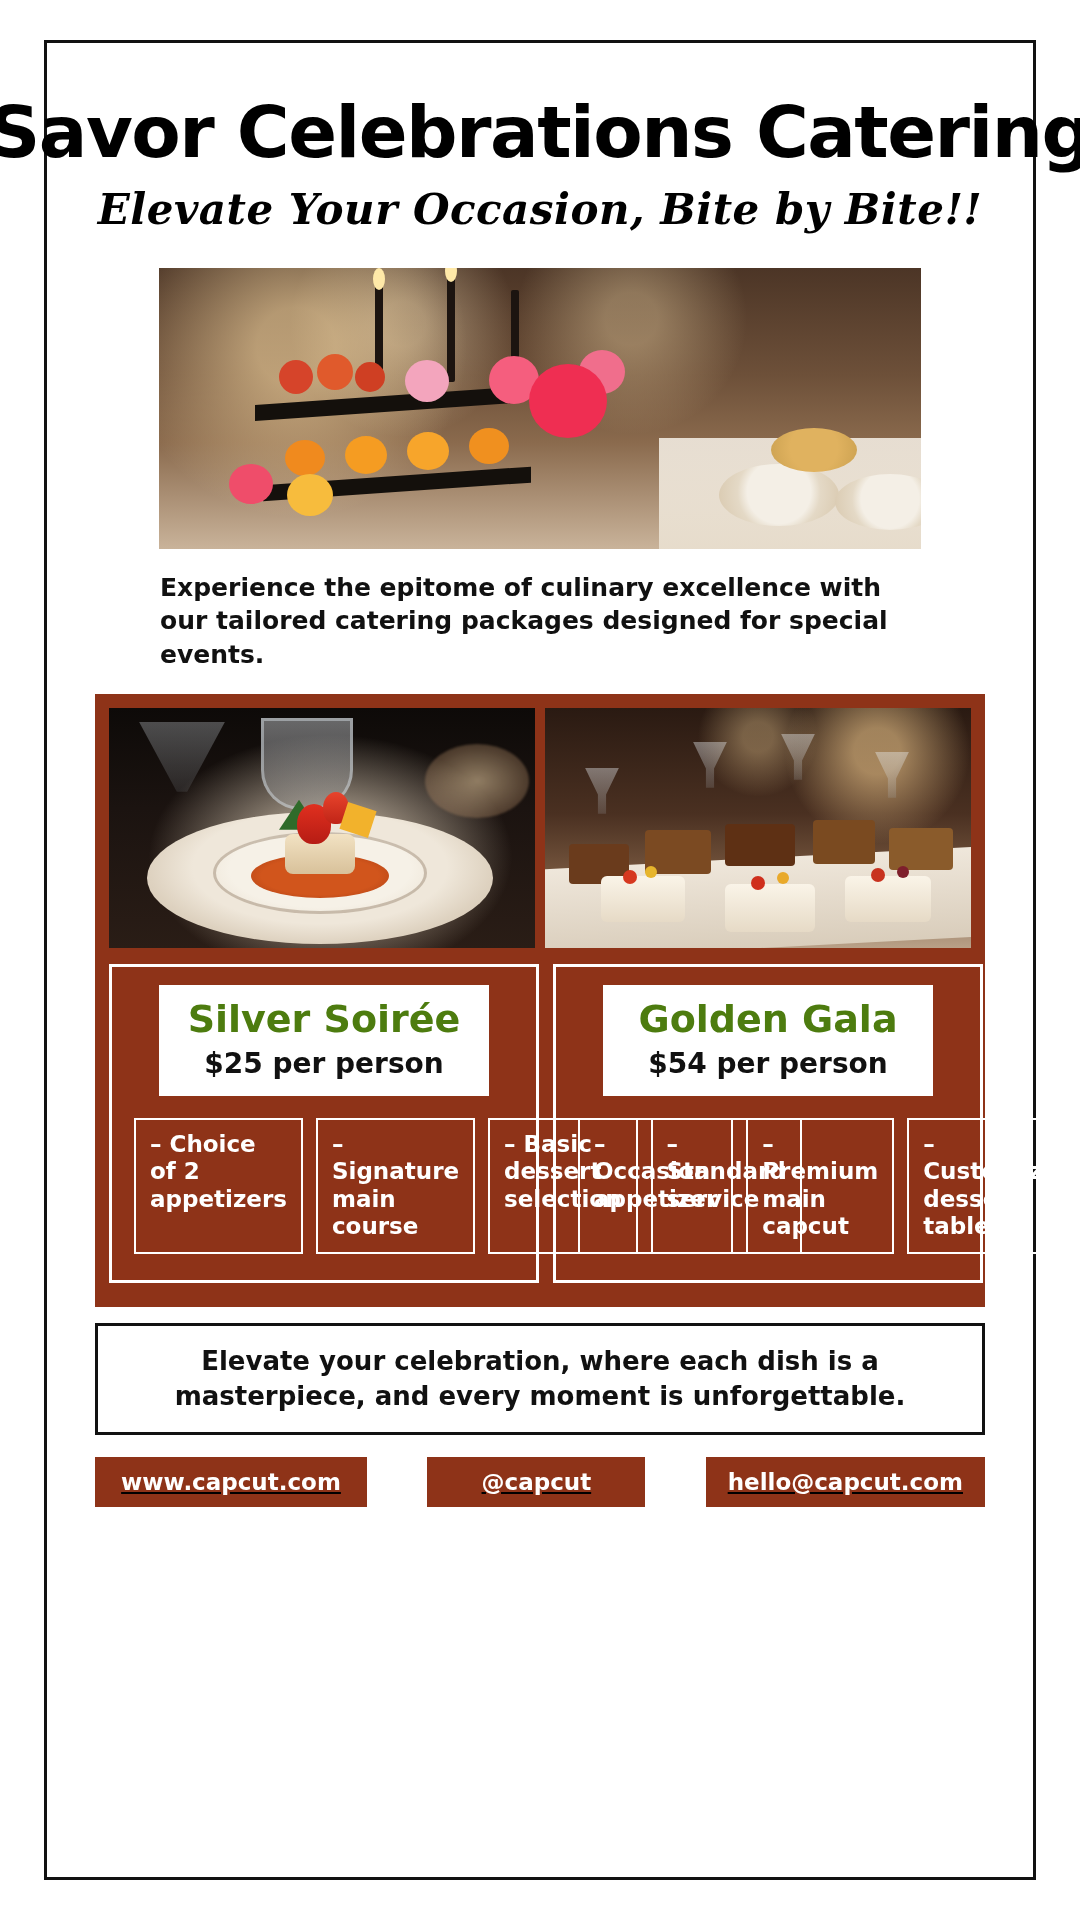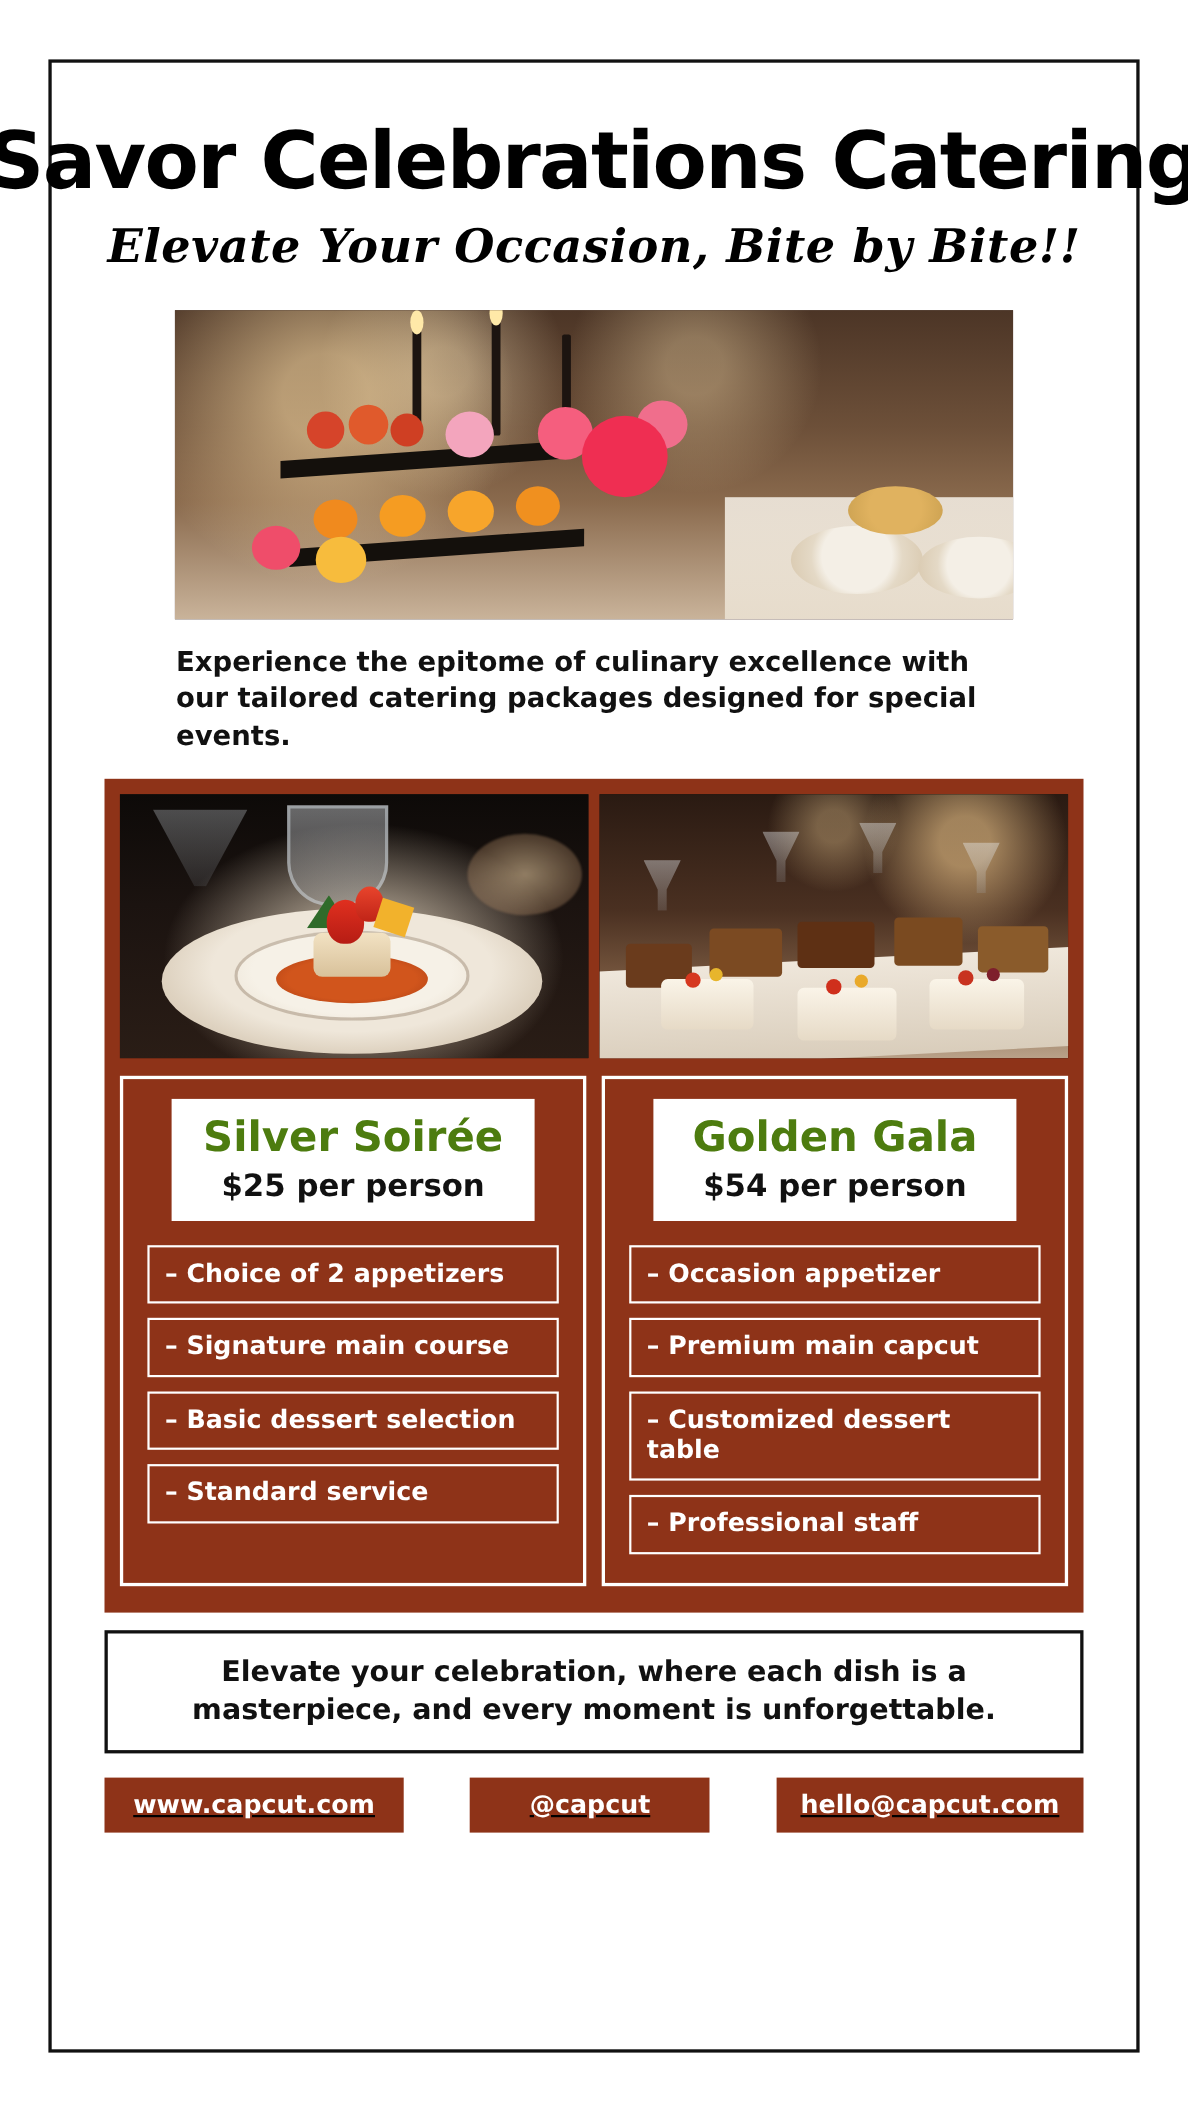--- a/index.html
+++ b/index.html
@@ -13,21 +13,21 @@
     font-family: "Liberation Sans", sans-serif;
     overflow: hidden;
   }
 
   .poster {
     position: relative;
     width: 1080px;
     height: 1920px;
     background: #ffffff;
     box-sizing: border-box;
-    padding: 54px 44px;
+    padding: 40px 44px;
   }
 
   .frame {
     position: relative;
     width: 100%;
     height: 100%;
     border: 3px solid #111111;
     box-sizing: border-box;
     padding: 28px 40px 0 40px;
     display: flex;
@@ -279,21 +279,21 @@
     font-family: "DejaVu Sans", sans-serif;
     font-weight: bold;
     font-size: 28px;
     color: #111111;
     margin-top: 6px;
   }
   .tier-items {
     width: 100%;
     margin-top: 22px;
     display: flex;
-    flex-direction: column;
+    flex-direction: row;
     gap: 13px;
   }
   .tier-item {
     border: 2px solid #ffffff;
     box-sizing: border-box;
     padding: 11px 14px;
     color: #ffffff;
     font-family: "DejaVu Sans", sans-serif;
     font-weight: bold;
     font-size: 23px;

